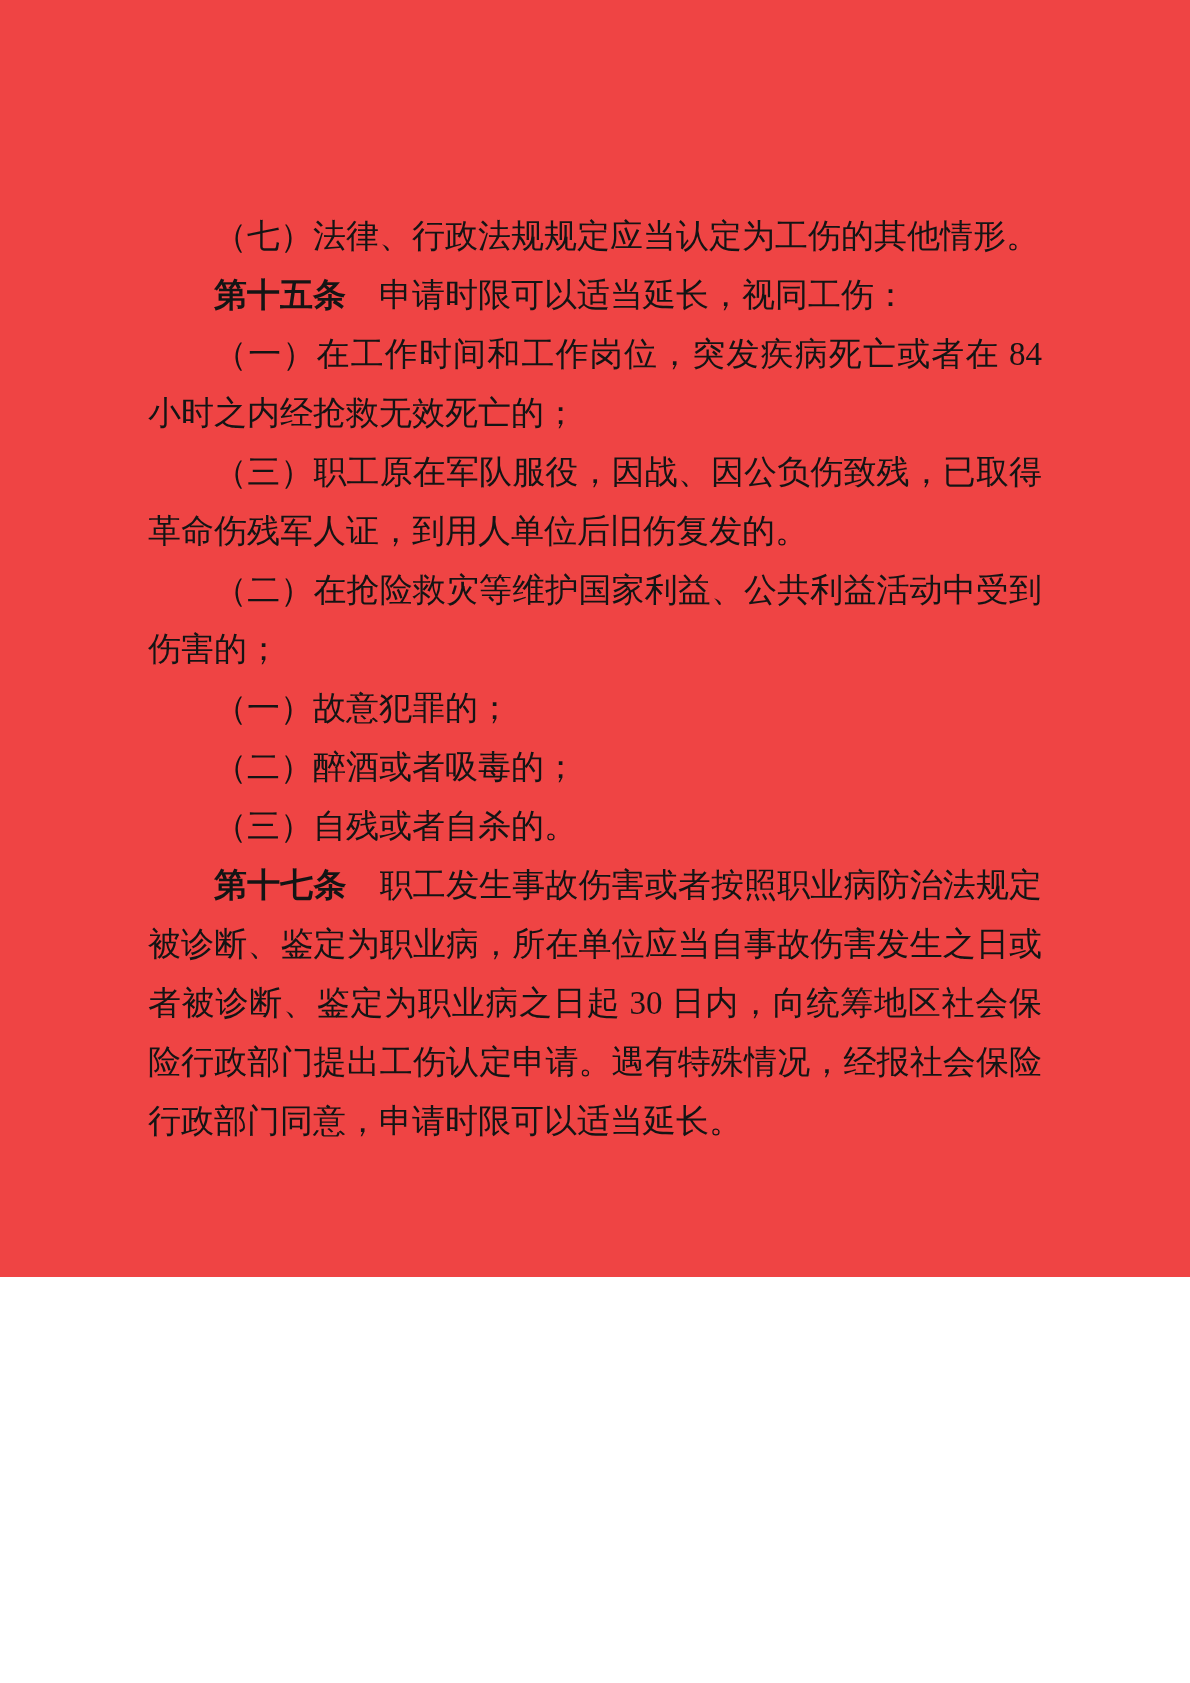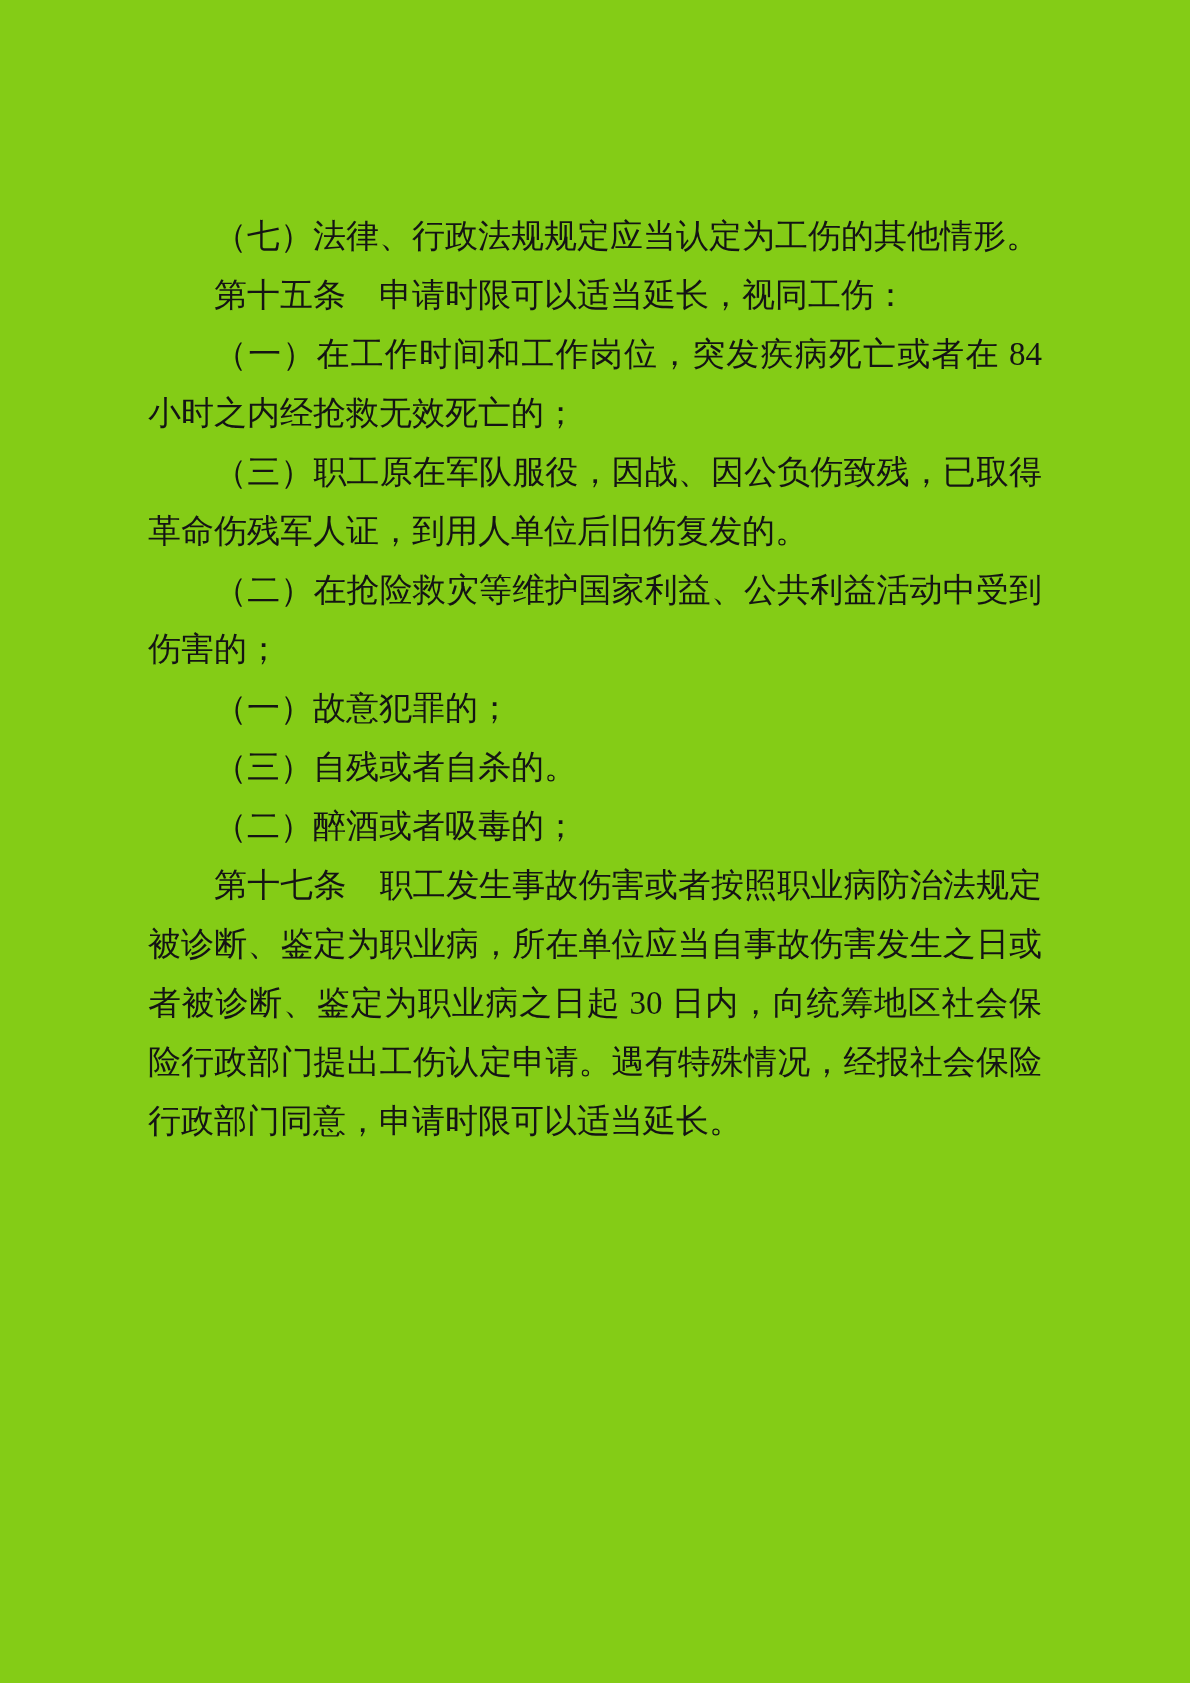--- a/index.html
+++ b/index.html
@@ -3,22 +3,22 @@
 <meta charset="utf-8">
 <style>
   html, body {
     margin: 0;
     padding: 0;
     background: #ffffff;
   }
   .page {
     position: relative;
     width: 1190px;
-    height: 1683px;
-    background: #84cc16;
+    height: 1277px;
+    background: #ef4444;
     overflow: hidden;
   }
   .content {
     position: absolute;
     left: 148px;
     top: 207px;
     width: 894px;
   }
   p.para {
     margin: 0;
@@ -26,21 +26,21 @@
     font-family: "Liberation Serif", "DejaVu Serif", serif;
     font-size: 33px;
     line-height: 59px;
     color: #141414;
     text-align: justify;
     text-indent: 2em;
     letter-spacing: 0;
     word-break: normal;
   }
   p.para .term {
-    font-weight: normal;
+    font-weight: bold;
   }
 </style>
 </head>
 <body>
 
 <div class="page">
   <div class="content">
 
     <p class="para"><span class="term"></span><span>（七）法律、行政法规规定应当认定为工伤的其他情形。</span></p>
 
@@ -49,20 +49,20 @@
     <p class="para"><span class="term"></span><span>（一）在工作时间和工作岗位，突发疾病死亡或者在 84 小时之内经抢救无效死亡的；</span></p>
 
     <p class="para"><span class="term"></span><span>（三）职工原在军队服役，因战、因公负伤致残，已取得革命伤残军人证，到用人单位后旧伤复发的。</span></p>
 
     <p class="para"><span class="term"></span><span>（二）在抢险救灾等维护国家利益、公共利益活动中受到伤害的；</span></p>
 
 
 
     <p class="para"><span class="term"></span><span>（一）故意犯罪的；</span></p>
 
+    <p class="para"><span class="term"></span><span>（二）醉酒或者吸毒的；</span></p>
+
     <p class="para"><span class="term"></span><span>（三）自残或者自杀的。</span></p>
-
-    <p class="para"><span class="term"></span><span>（二）醉酒或者吸毒的；</span></p>
 
     <p class="para"><span class="term">第十七条</span><span>　职工发生事故伤害或者按照职业病防治法规定被诊断、鉴定为职业病，所在单位应当自事故伤害发生之日或者被诊断、鉴定为职业病之日起 30 日内，向统筹地区社会保险行政部门提出工伤认定申请。遇有特殊情况，经报社会保险行政部门同意，申请时限可以适当延长。</span></p>
 
   </div>
 </div>
 
 </body></html>

